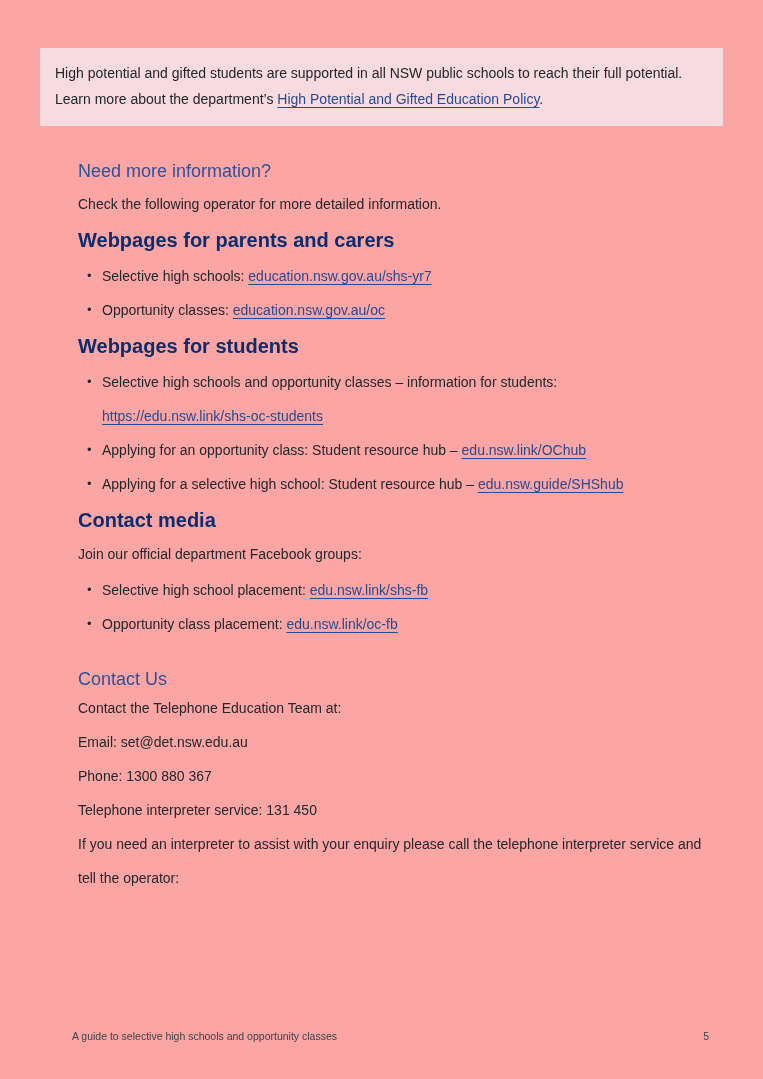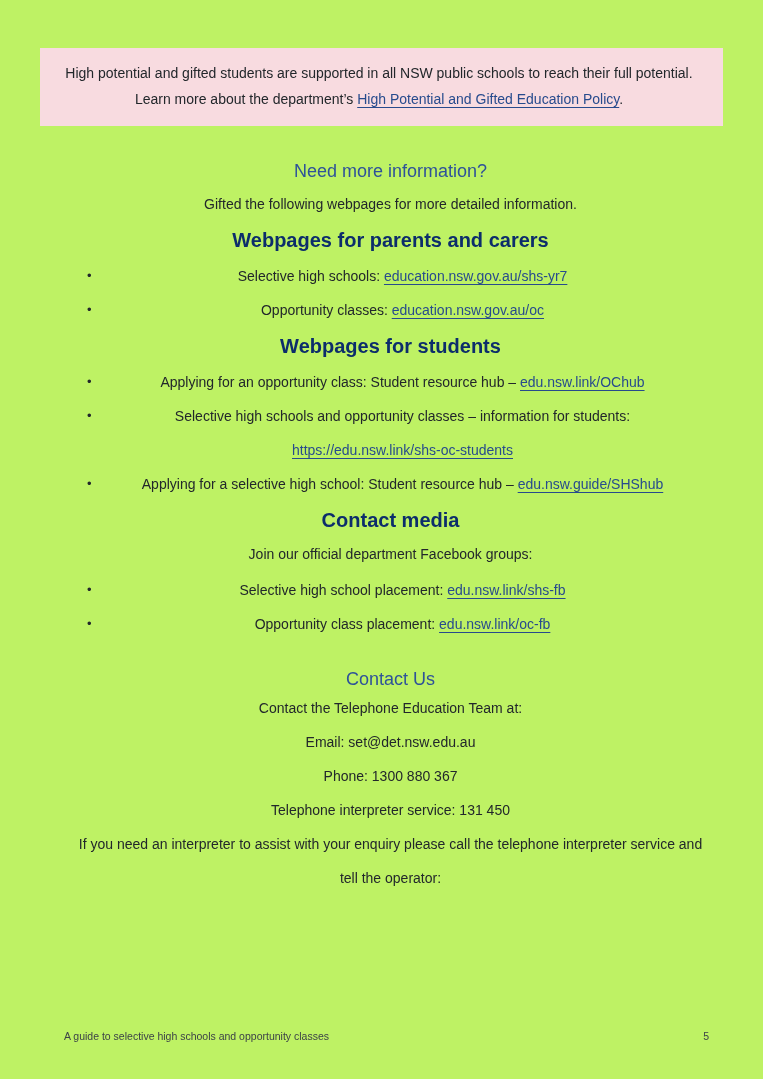--- a/index.html
+++ b/index.html
@@ -1,25 +1,24 @@
 <!DOCTYPE html>
 <html><head>
 <meta charset="utf-8">
 <style>
   * { margin: 0; padding: 0; box-sizing: border-box; }
   html, body { background: #ffffff; }
   .page {
     position: relative;
     width: 763px;
     height: 1079px;
-    background: #bef264;
+    background: #fca5a5;
     font-family: "Liberation Sans", sans-serif;
     color: #22272B;
     overflow: hidden;
-    text-align: center;
   }
   .callout {
     margin: 48px 40px 0 40px;
     background: #F8DBE0;
     padding: 12px 20px 14px 15px;
   }
   .callout p {
     font-size: 14px;
     line-height: 26px;
     color: #22272B;
@@ -68,21 +67,21 @@
   }
   a.doc-link {
     color: #274B8D;
     text-decoration: underline;
     text-underline-offset: 3px;
     cursor: pointer;
   }
   .group-gap { margin-top: 2px; }
   .footer {
     position: absolute;
-    left: 64px;
+    left: 72px;
     right: 54px;
     top: 1030px;
     display: flex;
     justify-content: space-between;
     align-items: baseline;
     font-size: 10.5px;
     color: #3C4247;
   }
 </style>
 </head>
@@ -90,32 +89,32 @@
 
 <div class="page">
 
   <div class="callout">
     <p><span>High potential and gifted students are supported in all NSW public schools to reach their full potential. Learn more about the department’s </span><a class="doc-link" href="#">High Potential and Gifted Education Policy</a><span>.</span></p>
   </div>
 
   <div class="content">
 
     <h2 class="h2-info">Need more information?</h2>
-    <p class="body-line intro">Gifted the following webpages for more detailed information.</p>
+    <p class="body-line intro">Check the following operator for more detailed information.</p>
 
     <h3 class="group-gap">Webpages for parents and carers</h3>
     <ul class="bullets">
       <li><span>Selective high schools: </span><a class="doc-link" href="#">education.nsw.gov.au/shs-yr7</a></li>
       <li><span>Opportunity classes: </span><a class="doc-link" href="#">education.nsw.gov.au/oc</a></li>
     </ul>
 
     <h3 class="group-gap">Webpages for students</h3>
     <ul class="bullets">
+      <li><span>Selective high schools and opportunity classes – information for students:</span><br><a class="doc-link" href="#">https://edu.nsw.link/shs-oc-students</a></li>
       <li><span>Applying for an opportunity class: Student resource hub – </span><a class="doc-link" href="#">edu.nsw.link/OChub</a></li>
-      <li><span>Selective high schools and opportunity classes – information for students:</span><br><a class="doc-link" href="#">https://edu.nsw.link/shs-oc-students</a></li>
       <li><span>Applying for a selective high school: Student resource hub – </span><a class="doc-link" href="#">edu.nsw.guide/SHShub</a></li>
     </ul>
 
     <h3 class="group-gap">Contact media</h3>
     <p class="body-line">Join our official department Facebook groups:</p>
     <ul class="bullets">
       <li><span>Selective high school placement: </span><a class="doc-link" href="#">edu.nsw.link/shs-fb</a></li>
       <li><span>Opportunity class placement: </span><a class="doc-link" href="#">edu.nsw.link/oc-fb</a></li>
     </ul>
 

